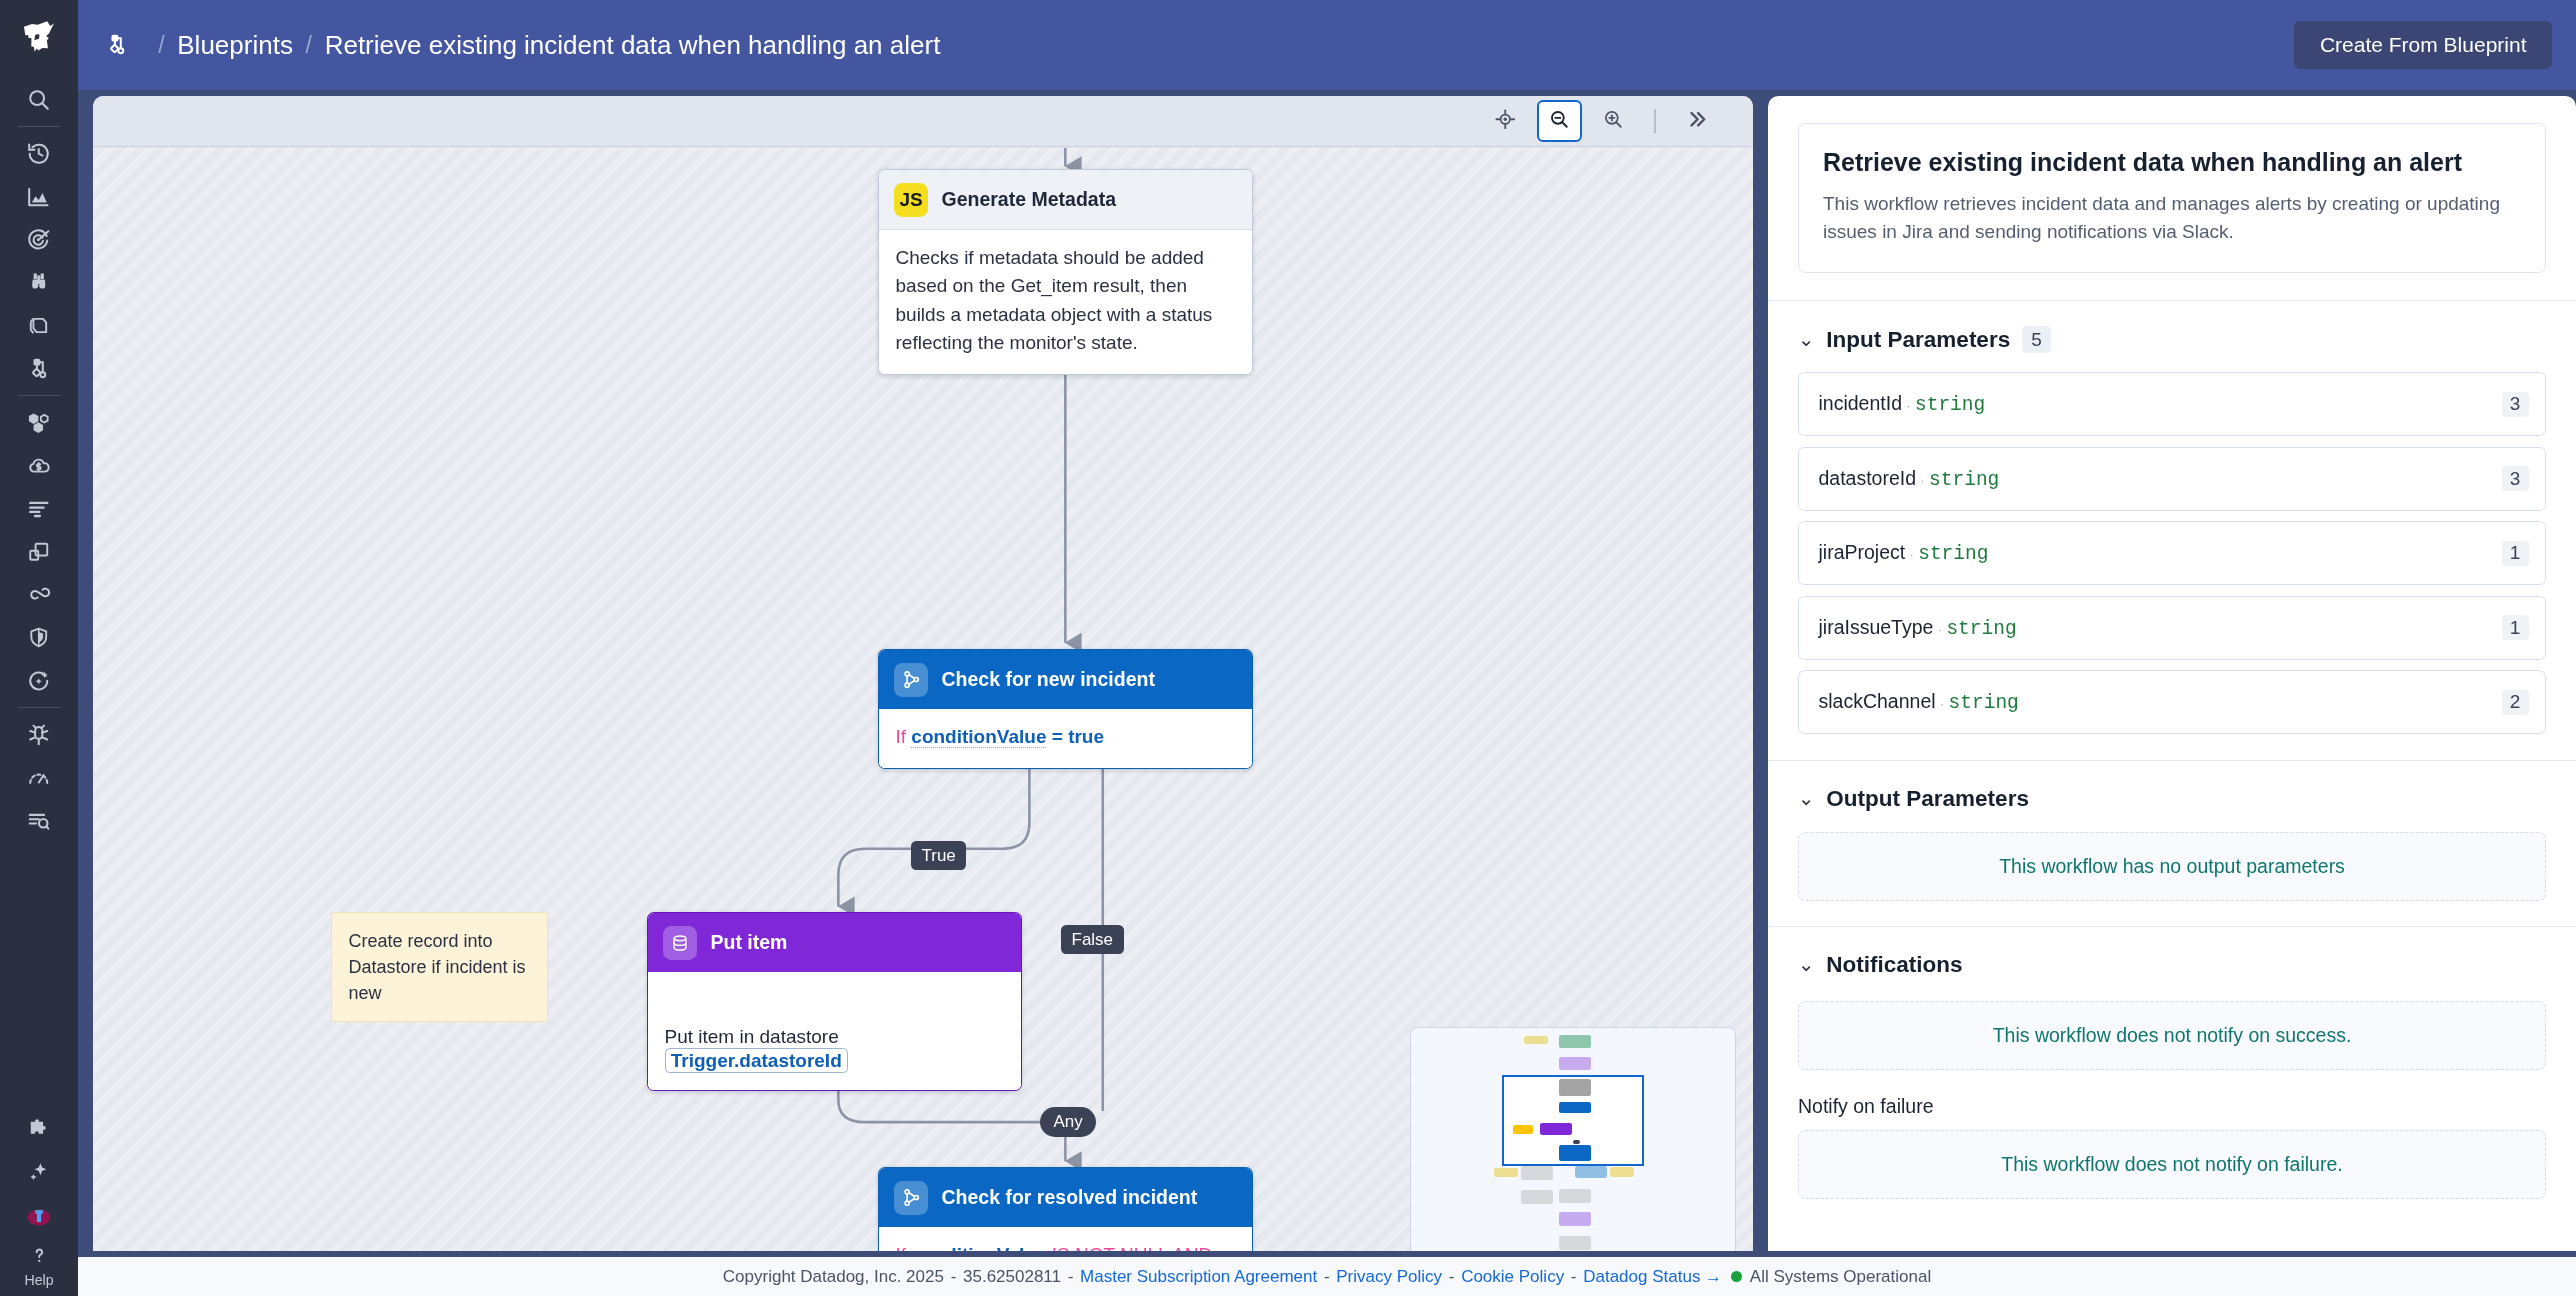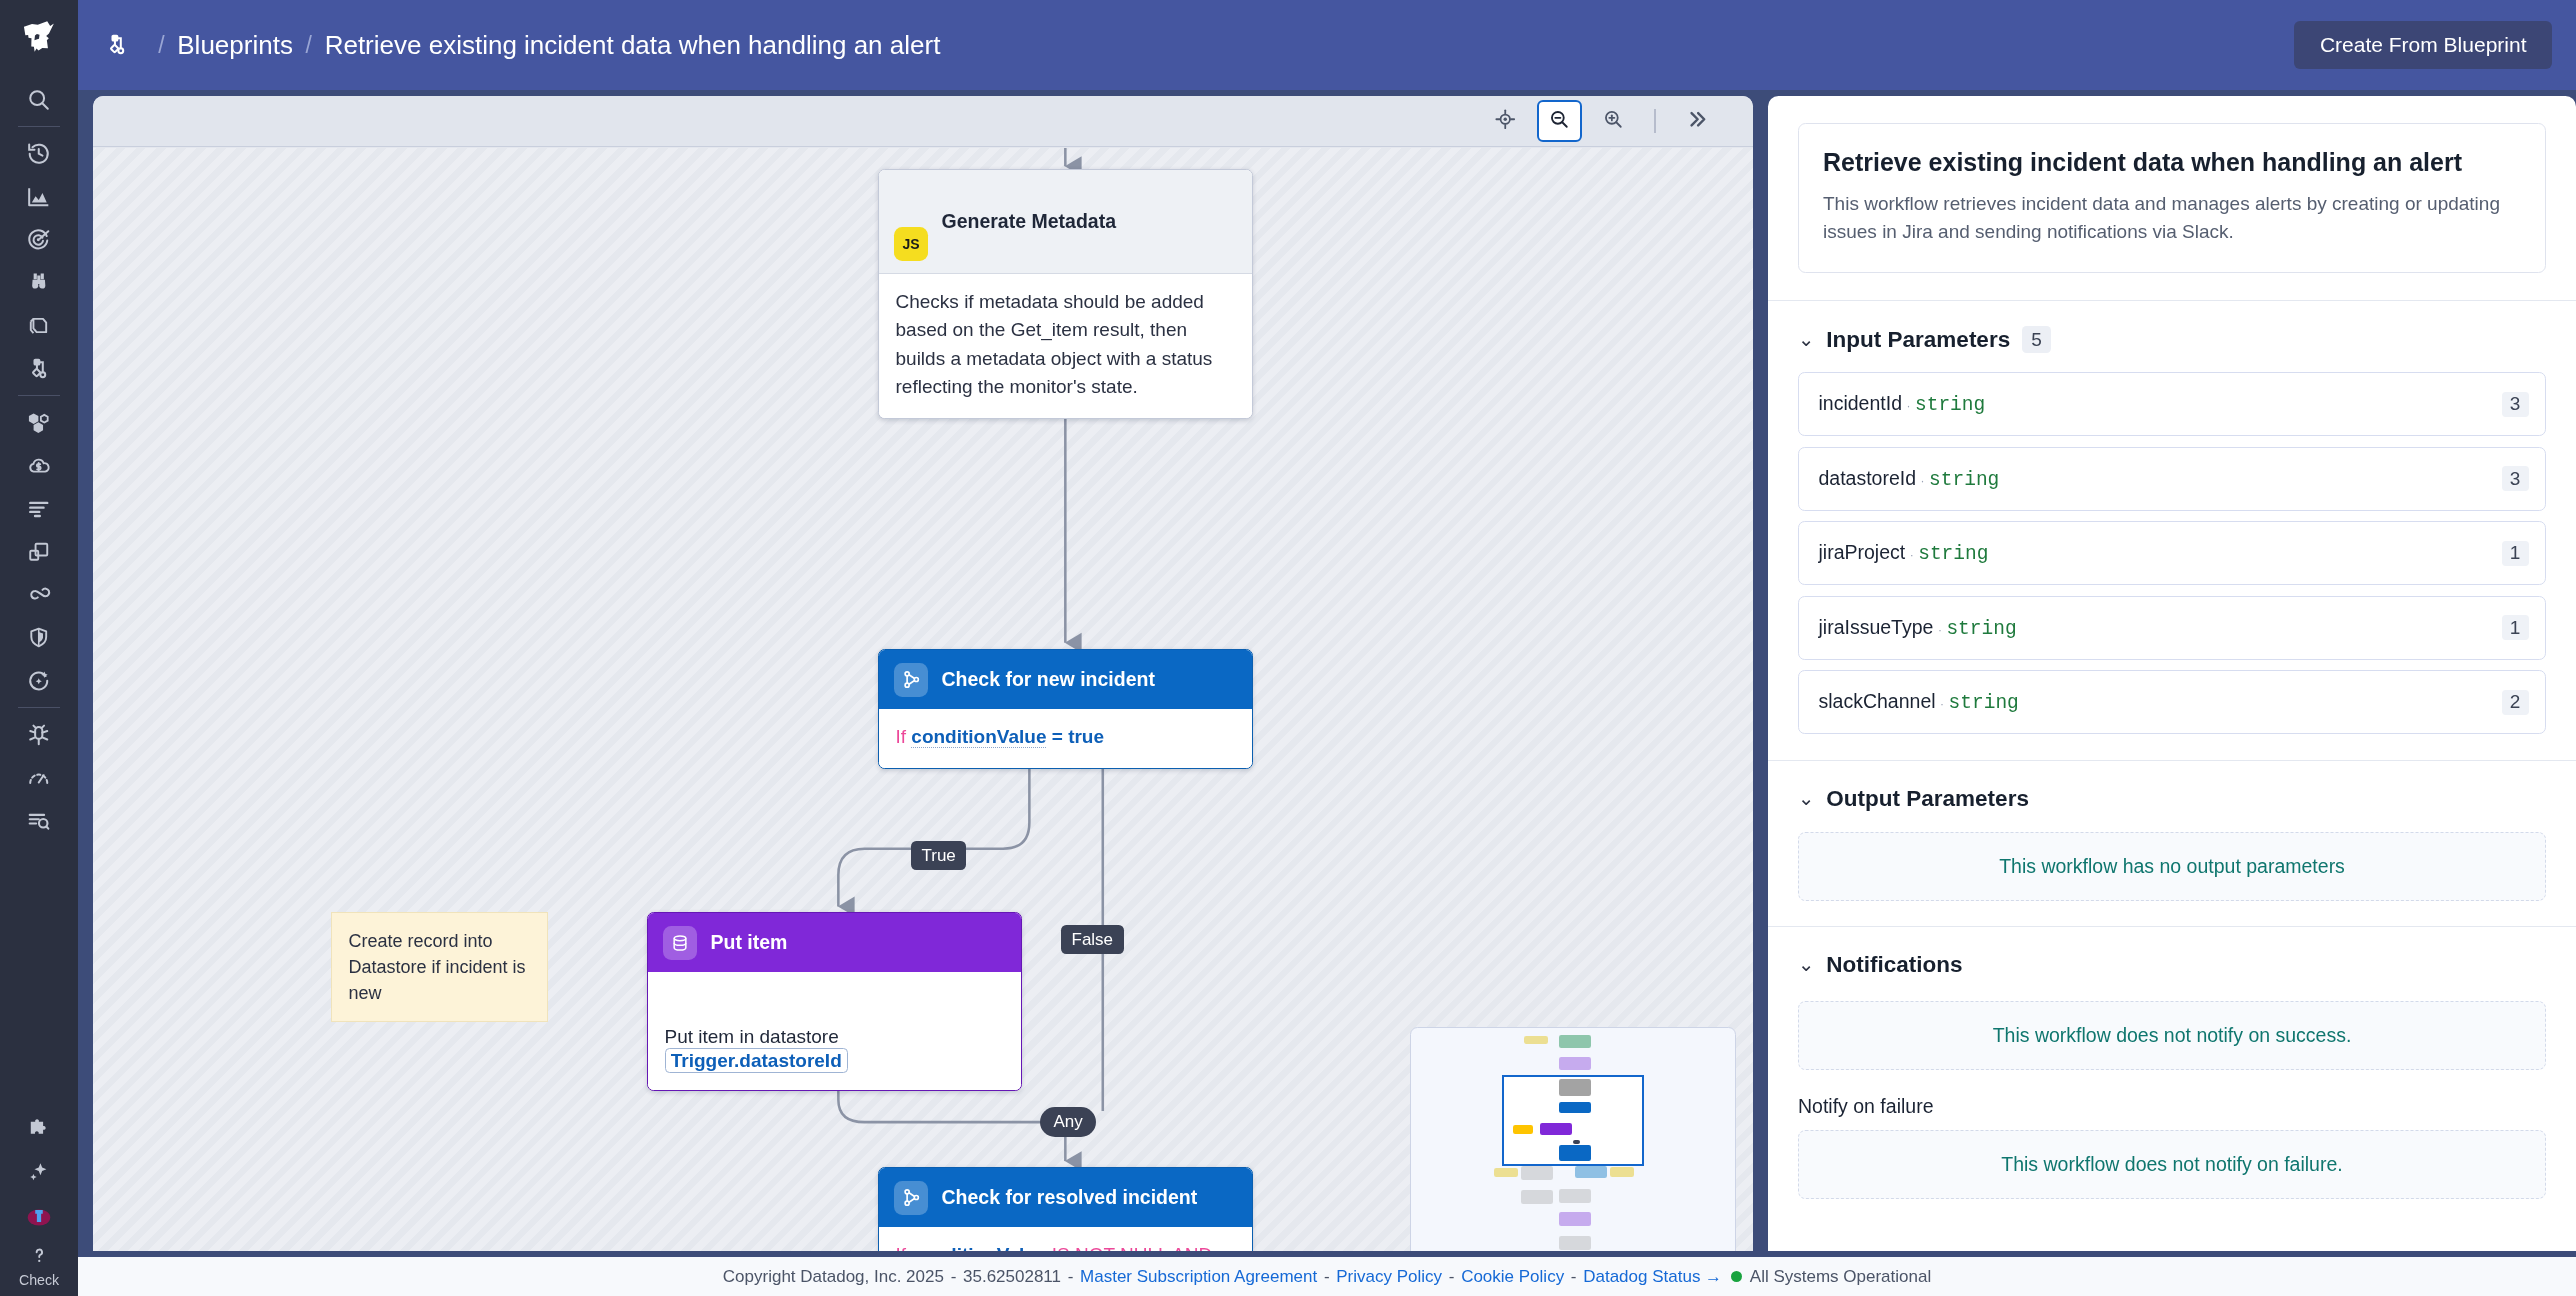--- a/index.html
+++ b/index.html
@@ -116,21 +116,21 @@
   }
   .node-body { padding: 13.5px 16.5px 16.5px 16.5px; background: #ffffff; }
   .node-body-text { font-size: 19px; line-height: 1.5; color: #2b3142; }
 
   
   #node-generate-metadata { left: 785px; top: 21px; width: 375px; border: 0.7px solid #c3c9d8; }
   #node-generate-metadata .node-head { background: #eef1f5; border-bottom: 0.7px solid #d5dae4; }
   #node-generate-metadata .nh-title { color: #1f2738; }
   .js-badge {
     background: #f5dd1f; color: #1a1a1a;
-    font-weight: 800; font-size: 14px; font-family: "Liberation Sans", sans-serif; margin-top: 44px;
+    font-weight: 800; font-size: 19px; font-family: "Liberation Sans", sans-serif;
   }
 
   
   .node-cond { border: 0.7px solid #0b5fb0; }
   .node-cond .node-head { background: #0a68c4; }
   .node-cond .nh-title { color: #ffffff; }
   .node-cond .node-ico { background: rgba(255,255,255,.25); }
   #node-check-new { left: 785px; top: 501px; width: 375px; }
   #node-check-resolved { left: 785px; top: 1019px; width: 375px; }
   .cond-text { font-size: 19px; line-height: 1.5; color: #1f2738; }
@@ -438,21 +438,21 @@
     </span>
   </div>
 
   <div class="rail-help">
     <span>
       <svg width="22.5" height="22.5" viewBox="0 0 24 24" fill="none" stroke="#c3c8d4" stroke-width="2" stroke-linecap="round">
         <path d="M9.2 8.8a2.9 2.9 0 1 1 3.8 2.8c-.8.3-1 .9-1 1.7v.6"></path>
           <circle cx="12" cy="18" r="1.2" fill="#c3c8d4" stroke="none"></circle>
       </svg>
     </span>
-    <span class="rail-help-label">Check</span>
+    <span class="rail-help-label">Help</span>
   </div>
 </div>
 
 <div id="topbar">
   <div class="bc-wrap">
     <span class="bc-icon">
       <svg width="25.5" height="25.5" viewBox="0 0 24 24" fill="none" stroke="#ffffff" stroke-width="1.9">
         <rect x="8" y="3.5" width="4.6" height="4.6" rx=".8" fill="#ffffff"></rect>
         <path d="M12.6 5.8h3.2v10.4"></path>
           <path d="M10.3 8.1v4.6"></path>

